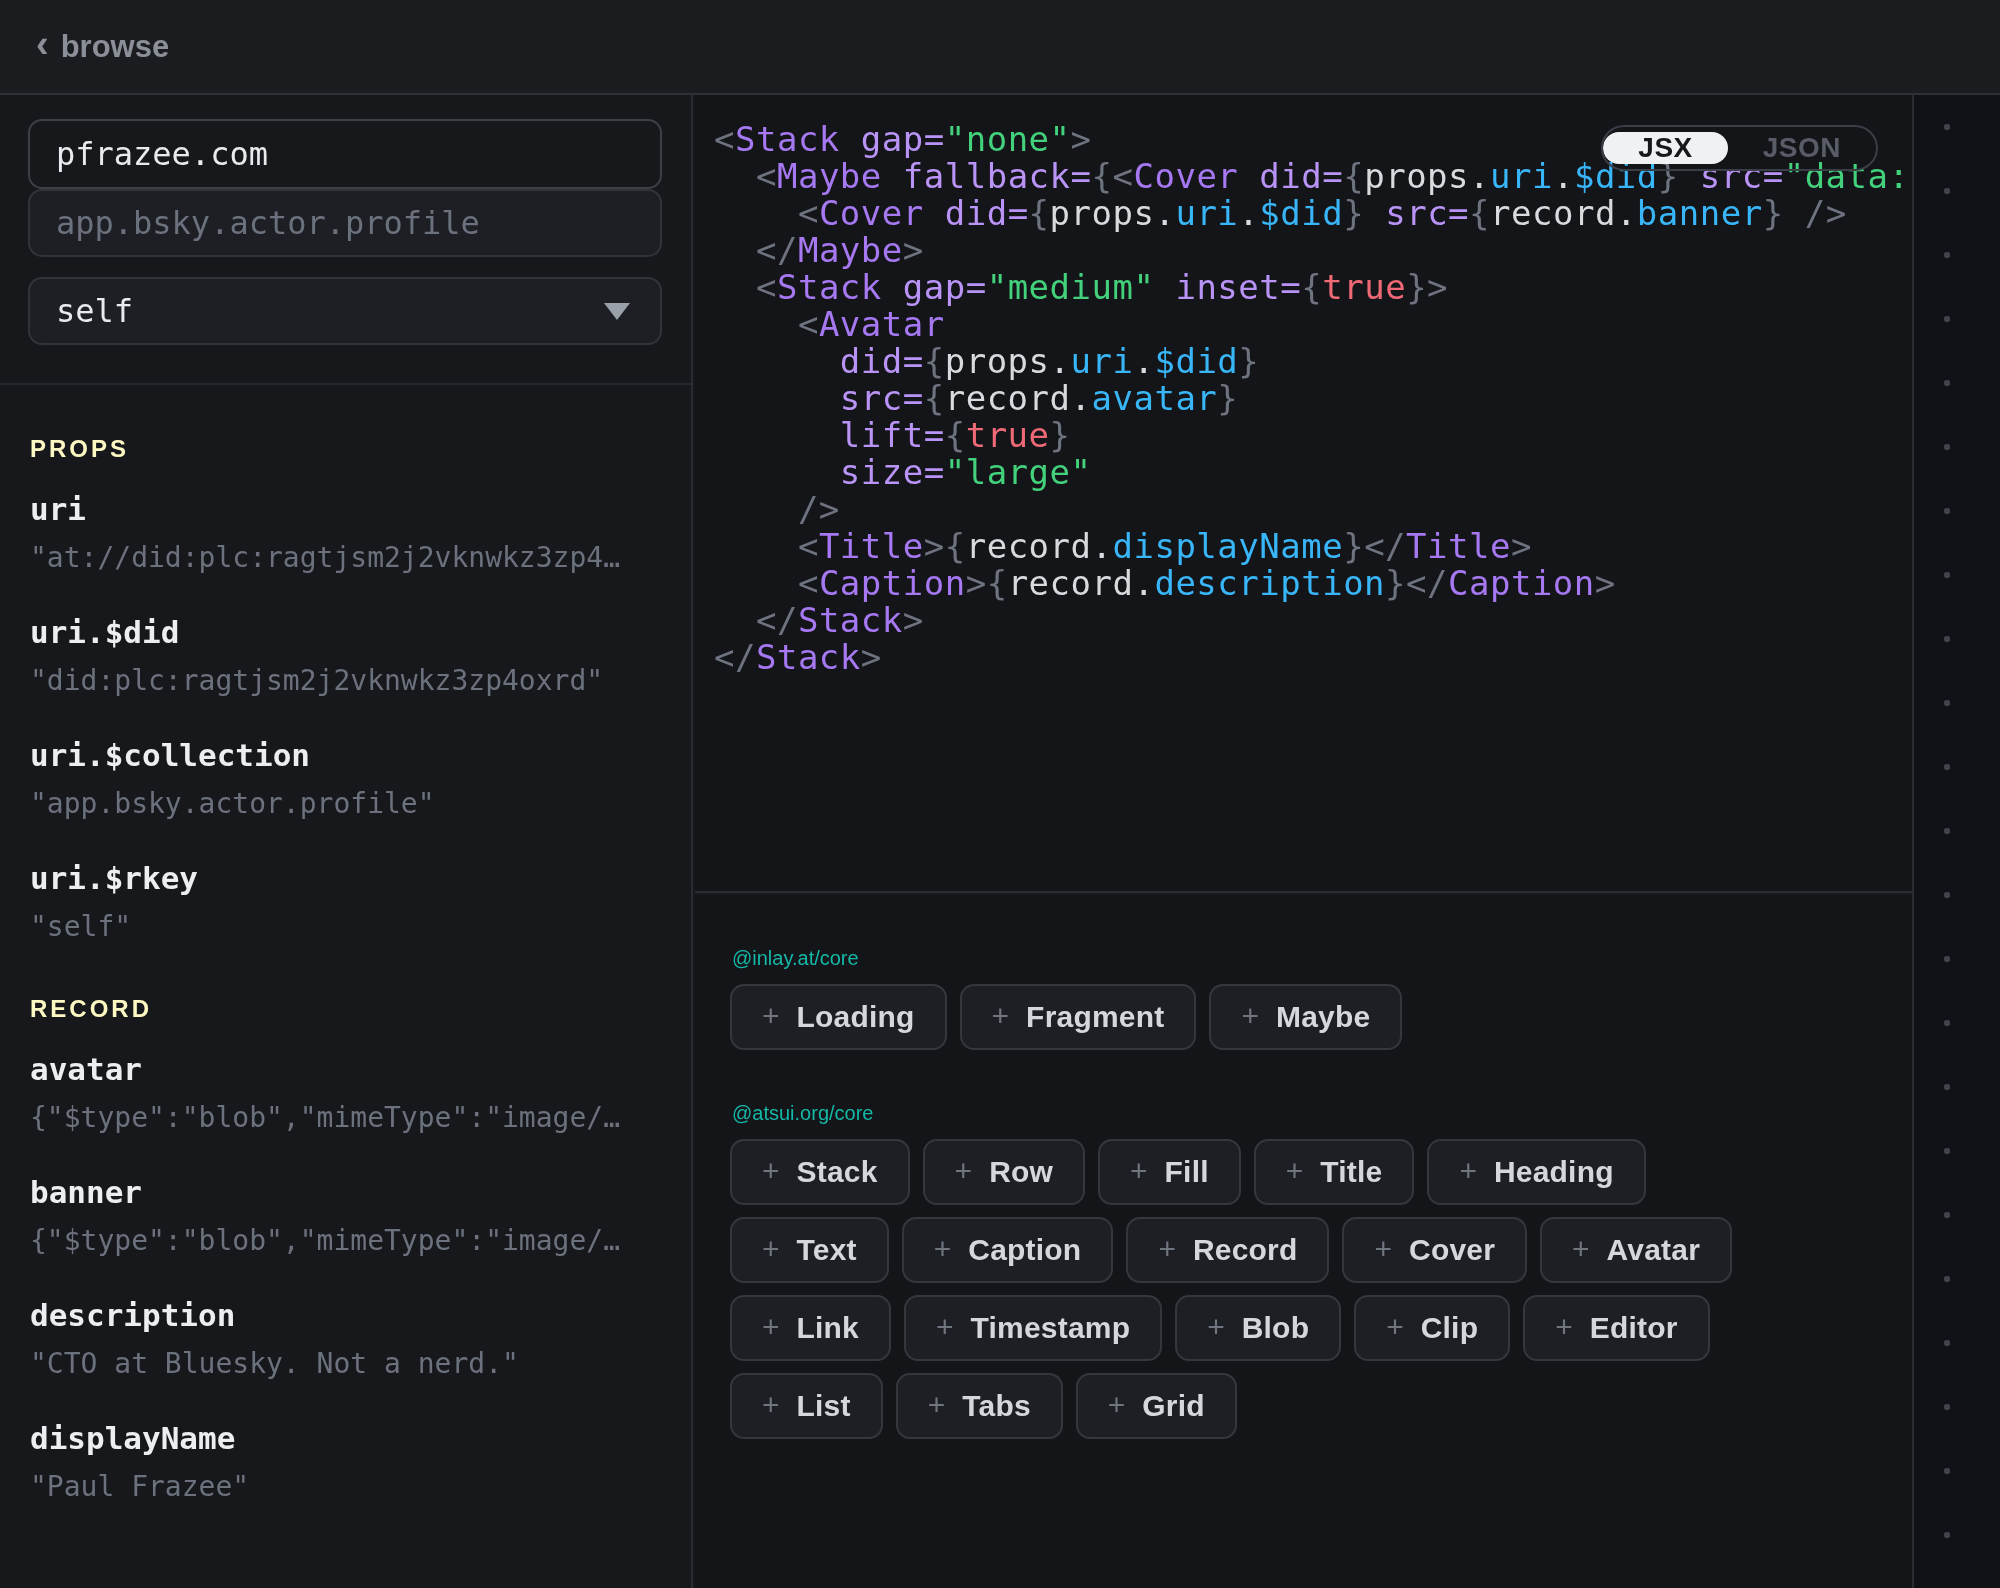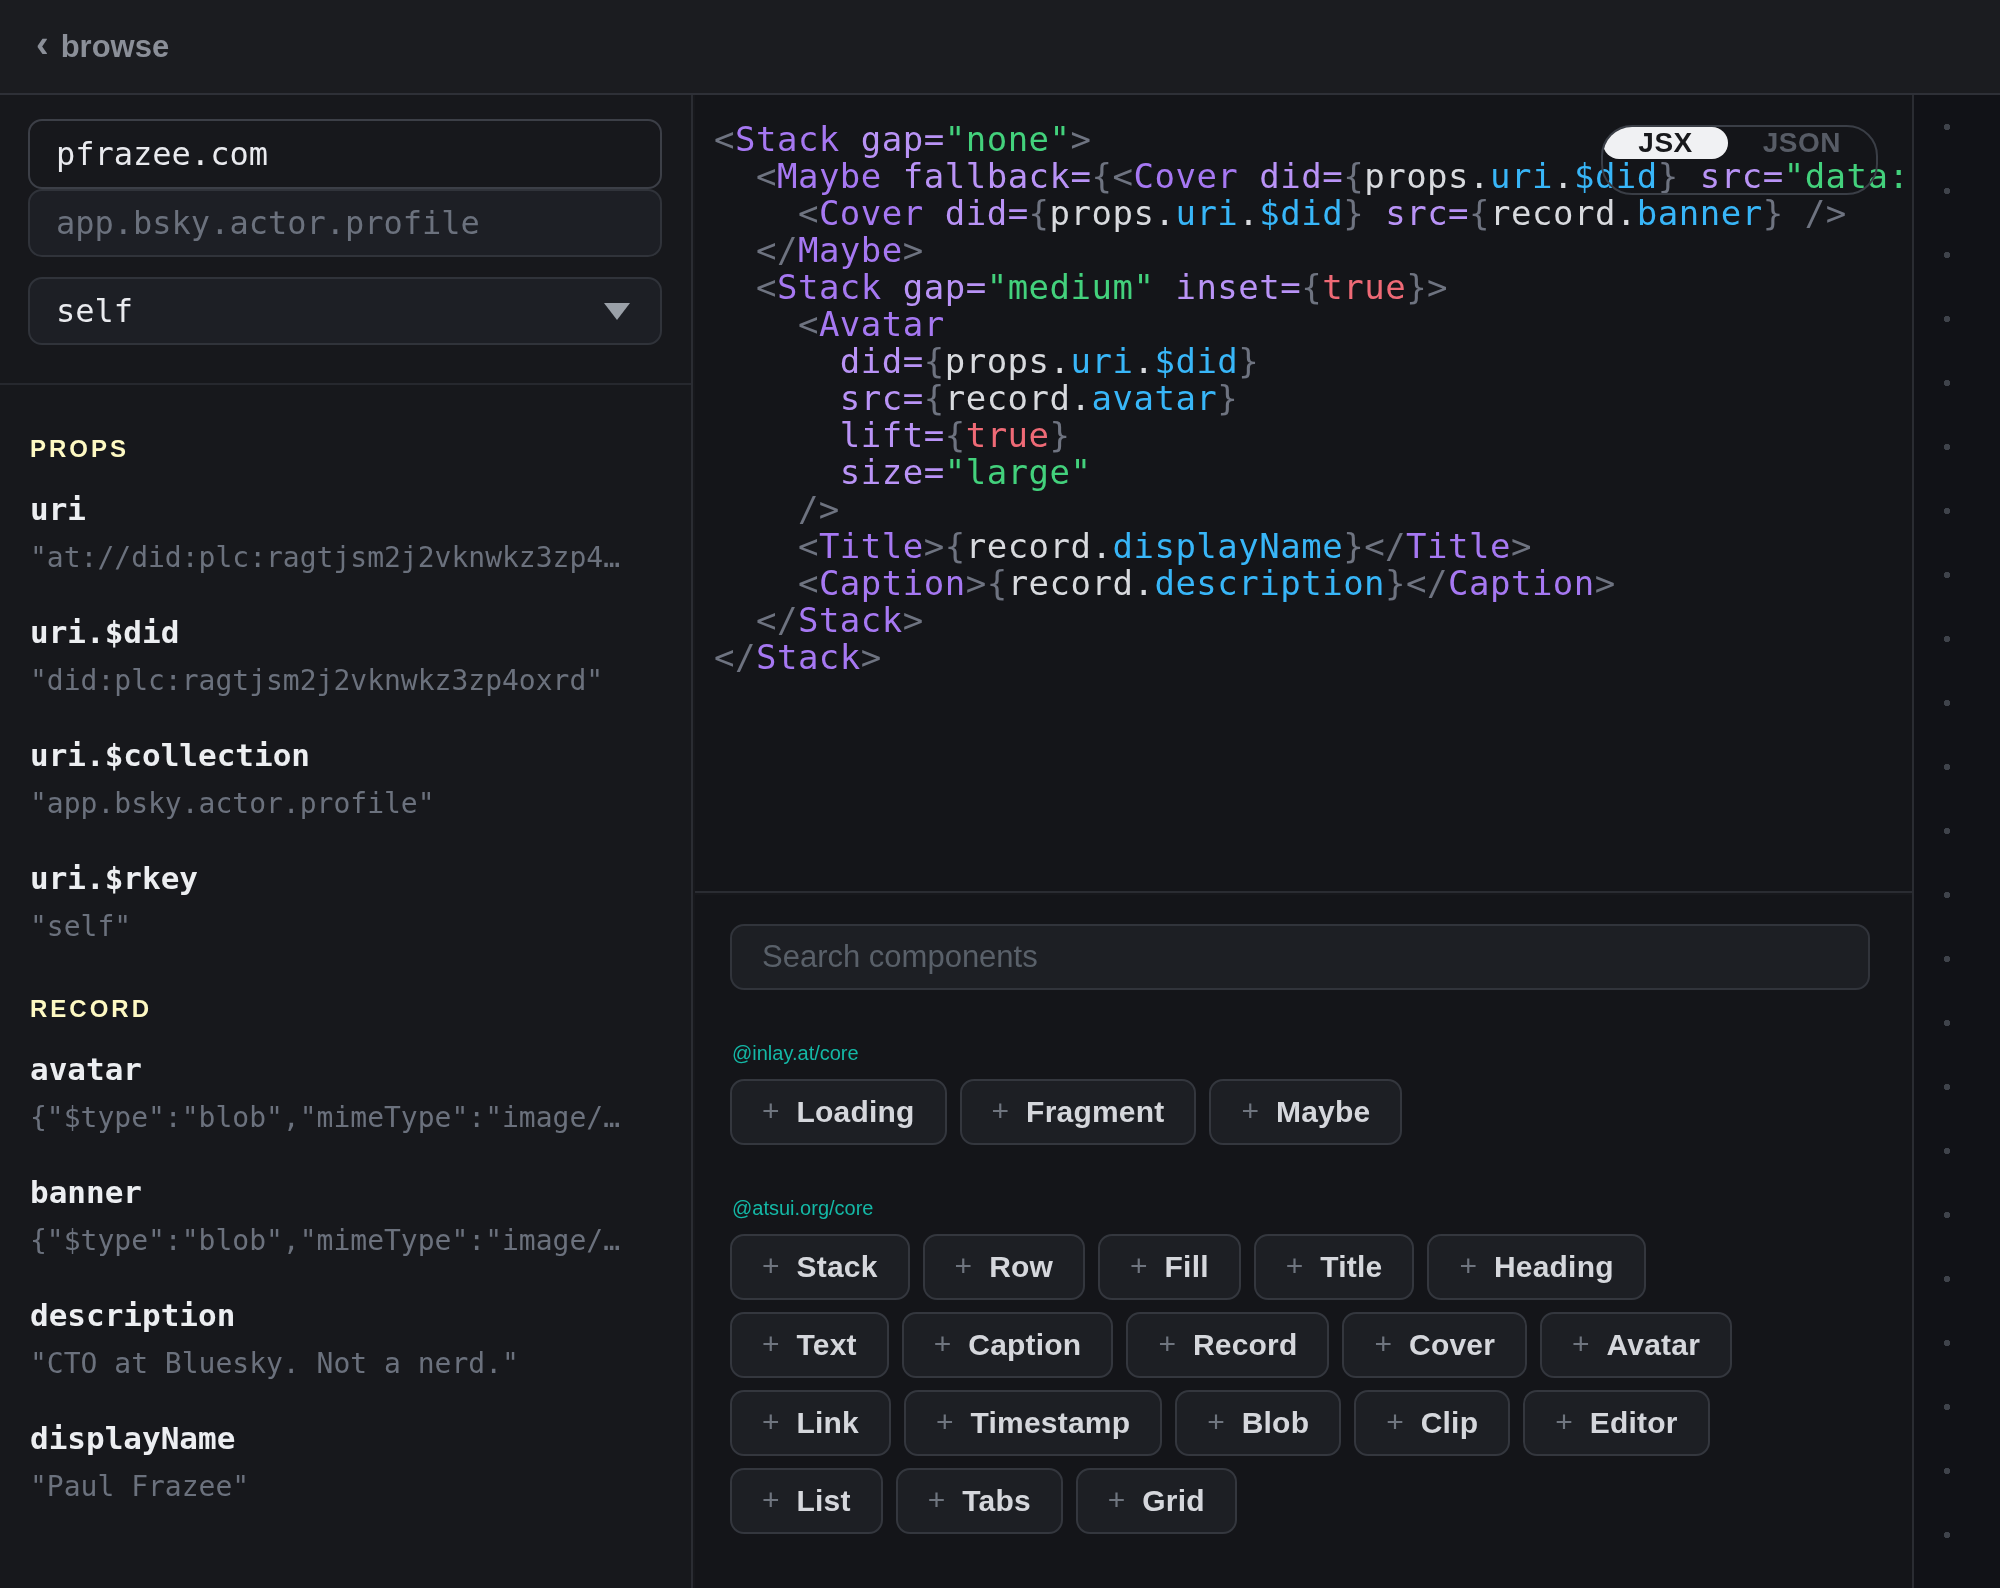--- a/index.html
+++ b/index.html
@@ -80,22 +80,22 @@
     letter-spacing:.5px; white-space:pre; overflow:hidden;
   }
   .tok-p { color:#6e7380; }
   .tok-t { color:#a678f2; }
   .tok-a { color:#b993f6; }
   .tok-s { color:#43d17c; }
   .tok-b { color:#ef6a76;margin-top:38px; }
   .tok-i { color:#d8dade; }
   .tok-v { color:#38b6f8; }
   .toggle {
-    position:absolute; top:30px; right:34px; height:70px;
-    display:flex; align-items:flex-start; border:2px solid #3a3e46;
+    position:absolute; top:30px; right:34px; height:46px;
+    display:flex; align-items:center; border:2px solid #3a3e46;
     border-radius:31px; overflow:hidden; background:transparent; z-index:5;
   }
   .toggle button {
     border:none; background:transparent; font-family:"Liberation Sans", sans-serif;
     font-size:28px; font-weight:bold; padding:0 35px; cursor:pointer; letter-spacing:.5px;
   }
   .toggle .on  { background:#f0f1f3; color:#17181b; border-radius:29px; }
   .toggle .off { color:#575c66; }
 
   
@@ -197,21 +197,20 @@
 
   <main class="editor">
     <div class="toggle">
       <button class="on">JSX</button>
       <button class="off">JSON</button>
     </div>
     <div class="code" id="code"><div class="cl"><span class="tok-p">&lt;</span><span class="tok-t">Stack</span><span class="tok-i"> </span><span class="tok-a">gap=</span><span class="tok-s">"none"</span><span class="tok-p">&gt;</span></div><div class="cl"><span class="tok-i">  </span><span class="tok-p">&lt;</span><span class="tok-t">Maybe</span><span class="tok-i"> </span><span class="tok-a">fallback=</span><span class="tok-p">{&lt;</span><span class="tok-t">Cover</span><span class="tok-i"> </span><span class="tok-a">did=</span><span class="tok-p">{</span><span class="tok-i">props.</span><span class="tok-v">uri</span><span class="tok-i">.</span><span class="tok-v">$did</span><span class="tok-p">}</span><span class="tok-i"> </span><span class="tok-a">src=</span><span class="tok-s">"data:im</span></div><div class="cl"><span class="tok-i">    </span><span class="tok-p">&lt;</span><span class="tok-t">Cover</span><span class="tok-i"> </span><span class="tok-a">did=</span><span class="tok-p">{</span><span class="tok-i">props.</span><span class="tok-v">uri</span><span class="tok-i">.</span><span class="tok-v">$did</span><span class="tok-p">}</span><span class="tok-i"> </span><span class="tok-a">src=</span><span class="tok-p">{</span><span class="tok-i">record.</span><span class="tok-v">banner</span><span class="tok-p">}</span><span class="tok-i"> </span><span class="tok-p">/&gt;</span></div><div class="cl"><span class="tok-i">  </span><span class="tok-p">&lt;/</span><span class="tok-t">Maybe</span><span class="tok-p">&gt;</span></div><div class="cl"><span class="tok-i">  </span><span class="tok-p">&lt;</span><span class="tok-t">Stack</span><span class="tok-i"> </span><span class="tok-a">gap=</span><span class="tok-s">"medium"</span><span class="tok-i"> </span><span class="tok-a">inset=</span><span class="tok-p">{</span><span class="tok-b">true</span><span class="tok-p">}&gt;</span></div><div class="cl"><span class="tok-i">    </span><span class="tok-p">&lt;</span><span class="tok-t">Avatar</span></div><div class="cl"><span class="tok-i">      </span><span class="tok-a">did=</span><span class="tok-p">{</span><span class="tok-i">props.</span><span class="tok-v">uri</span><span class="tok-i">.</span><span class="tok-v">$did</span><span class="tok-p">}</span></div><div class="cl"><span class="tok-i">      </span><span class="tok-a">src=</span><span class="tok-p">{</span><span class="tok-i">record.</span><span class="tok-v">avatar</span><span class="tok-p">}</span></div><div class="cl"><span class="tok-i">      </span><span class="tok-a">lift=</span><span class="tok-p">{</span><span class="tok-b">true</span><span class="tok-p">}</span></div><div class="cl"><span class="tok-i">      </span><span class="tok-a">size=</span><span class="tok-s">"large"</span></div><div class="cl"><span class="tok-i">    </span><span class="tok-p">/&gt;</span></div><div class="cl"><span class="tok-i">    </span><span class="tok-p">&lt;</span><span class="tok-t">Title</span><span class="tok-p">&gt;{</span><span class="tok-i">record.</span><span class="tok-v">displayName</span><span class="tok-p">}&lt;/</span><span class="tok-t">Title</span><span class="tok-p">&gt;</span></div><div class="cl"><span class="tok-i">    </span><span class="tok-p">&lt;</span><span class="tok-t">Caption</span><span class="tok-p">&gt;{</span><span class="tok-i">record.</span><span class="tok-v">description</span><span class="tok-p">}&lt;/</span><span class="tok-t">Caption</span><span class="tok-p">&gt;</span></div><div class="cl"><span class="tok-i">  </span><span class="tok-p">&lt;/</span><span class="tok-t">Stack</span><span class="tok-p">&gt;</span></div><div class="cl"><span class="tok-p">&lt;/</span><span class="tok-t">Stack</span><span class="tok-p">&gt;</span></div></div>
   </main>
 
   <section class="components">
-    <input class="search" placeholder="Search components" style="">
     <div id="groups">
         <div class="grp-label">@inlay.at/core</div>
         <div class="rows">
           <div class="row">
             <button class="comp-btn">
               <span class="plus">+</span>
               <span class="lbl">Loading</span>
             </button>
             <button class="comp-btn">
               <span class="plus">+</span>

